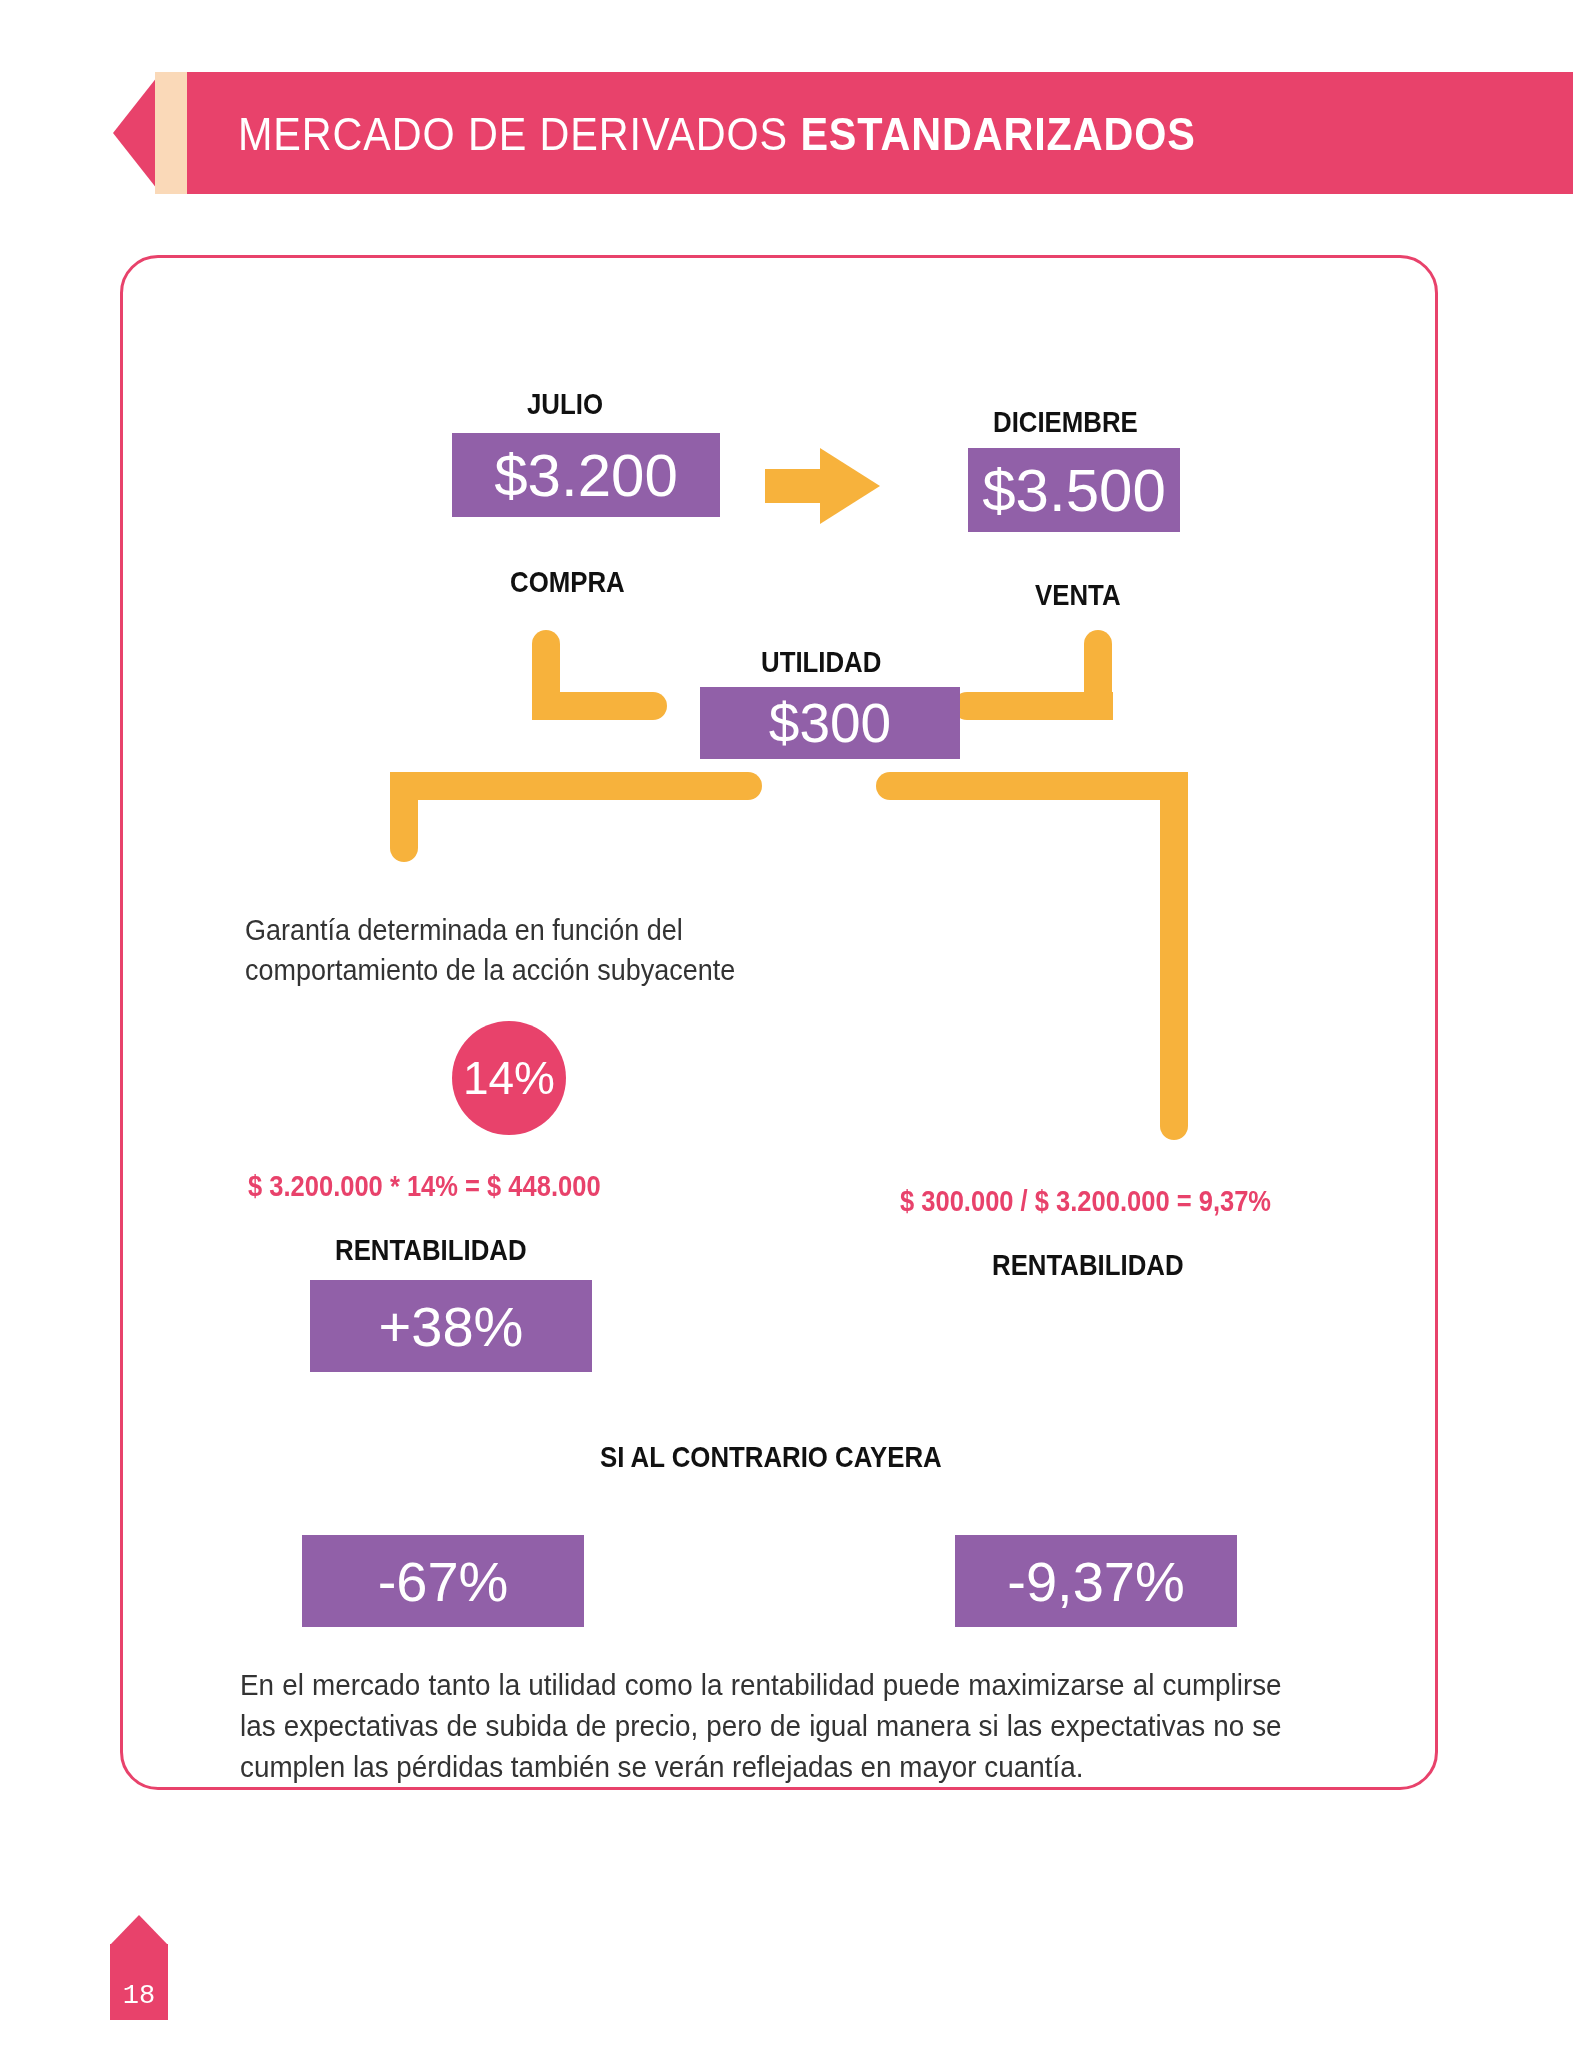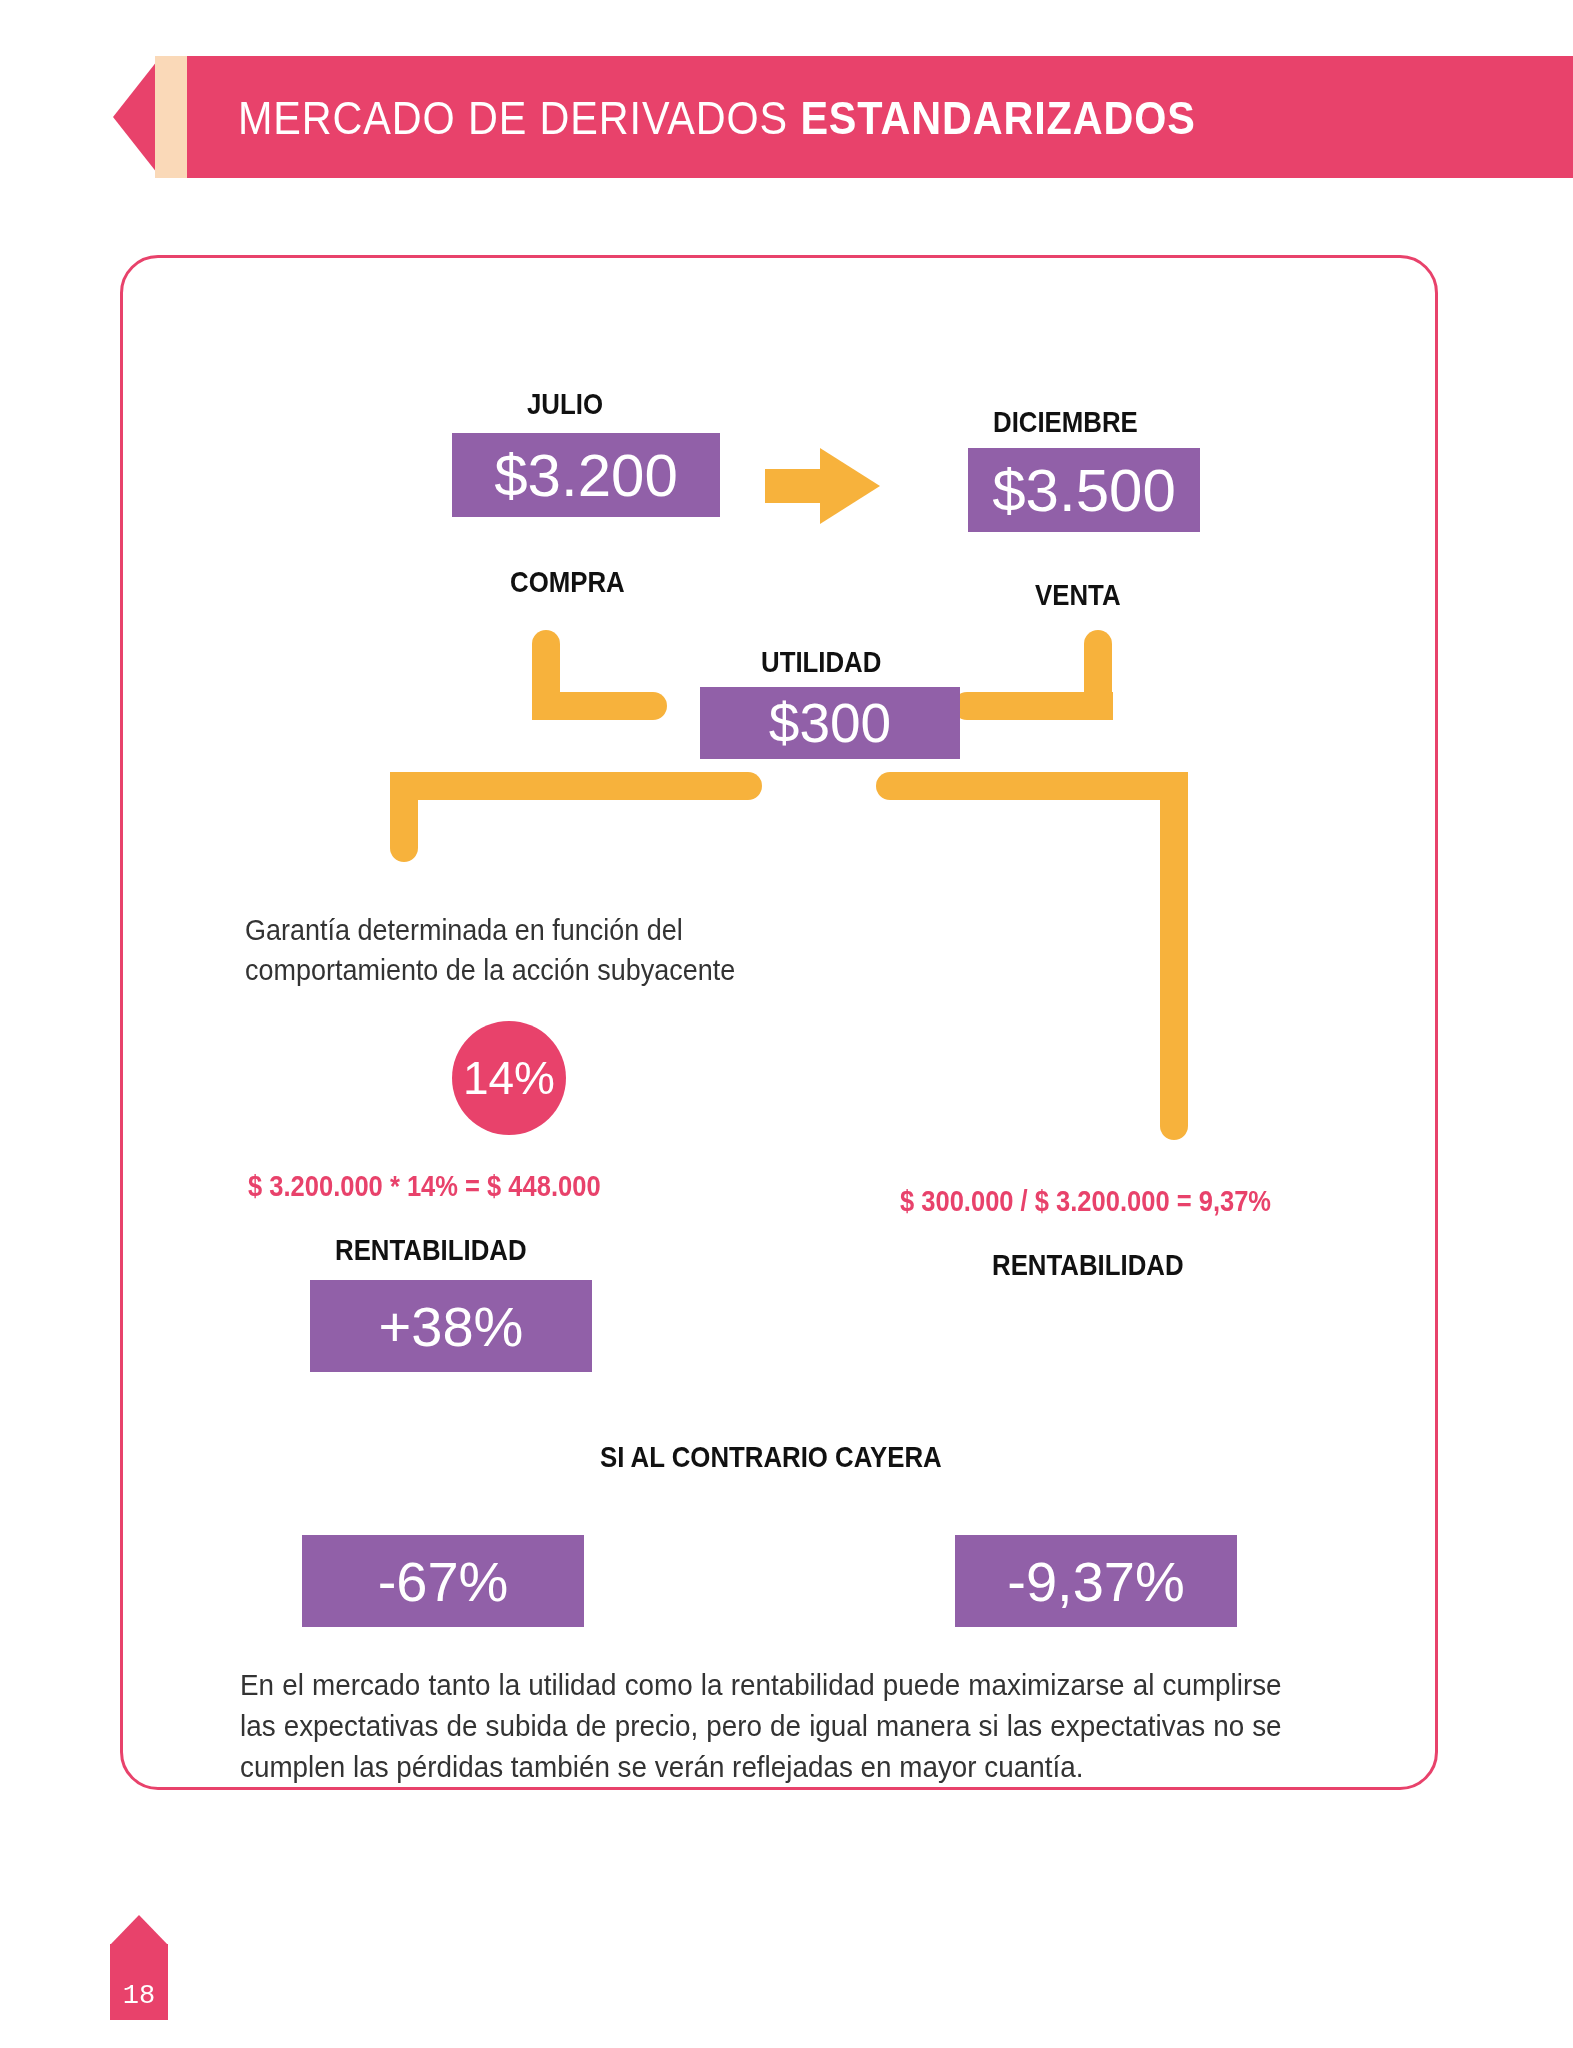--- a/index.html
+++ b/index.html
@@ -5,21 +5,21 @@
   * { box-sizing: border-box; margin: 0; padding: 0; }
   html, body {
     width: 1573px; height: 2048px;
     background: #ffffff;
     font-family: "Liberation Sans", sans-serif;
     overflow: hidden;
   }
   .page { position: relative; width: 1573px; height: 2048px; background:#fff; }
 
   
-  .header-wrap { position:absolute; left:0; top:56px; width:1573px; height:122px;padding-left:36px; }
+  .header-wrap { position:absolute; left:0; top:72px; width:1573px; height:122px;padding-left:36px; }
   .hdr-arrow {
     position:absolute; left:113px; top:0; width:0; height:0;
     border-top:61px solid transparent;
     border-bottom:61px solid transparent;
     border-right:48px solid #E8426B;
   }
   .hdr-cream { position:absolute; left:155px; top:0; width:32px; height:122px; background:#FAD9B8; }
   .hdr-bar {
     position:absolute; left:187px; top:0; right:0; height:122px;
     background:#E8426B; display:flex; align-items:center;
@@ -51,21 +51,21 @@
     font-weight:400; white-space:nowrap;
   }
   .orange { position:absolute; background:#F7B23C; }
 
   
   #julio-label    { left:527px; top:387px;  font-size:30px; }
   #julio-box      { left:452px; top:433px;  width:268px; height:84px; font-size:60px; }
   #compra-label   { left:510px; top:565px;  font-size:30px; }
 
   #dic-label      { left:993px; top:405px;  font-size:30px; }
-  #dic-box        { left:968px; top:448px;  width:232px; height:84px; font-size:60px; }
+  #dic-box        { left:968px; top:448px;  width:212px; height:84px; font-size:60px; }
   #venta-label    { left:1035px; top:578px; font-size:30px; }
 
   
   .big-arrow { position:absolute; left:765px; top:448px; width:115px; height:76px; }
   .big-arrow .shaft { position:absolute; left:0; top:21px; width:60px; height:34px; background:#F7B23C; }
   .big-arrow .head {
     position:absolute; left:55px; top:0; width:0; height:0;
     border-top:38px solid transparent; border-bottom:38px solid transparent;
     border-left:60px solid #F7B23C;
   }

